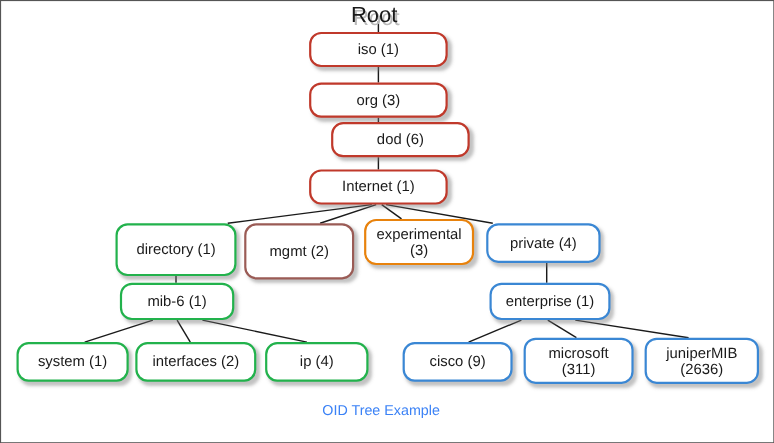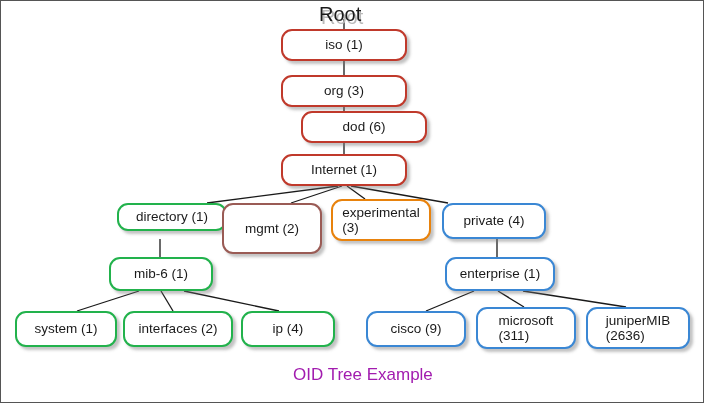--- a/index.html
+++ b/index.html
@@ -29,20 +29,21 @@
   }
   .node {
     position: absolute;
     box-sizing: border-box;
     background: #ffffff;
     border-radius: 11px;
     border: 2px solid #888888;
     display: flex;
     align-items: center;
     justify-content: center;
+    text-align: center;
     font-size: 13.5px;
     color: #1a1a1a;
     line-height: 1.12;
     box-shadow: 3px 3px 3px rgba(120,120,120,0.45);
     z-index: 2;
     white-space: pre-line;
   }
   .root-label {
     position: absolute;
     font-size: 20px;
@@ -52,22 +53,22 @@
   }
   .root-label .shadow {
     position: absolute;
     left: 2px;
     top: 3px;
     color: #b9b9b9;
     z-index: -1;
   }
   .caption {
     position: absolute;
-    font-size: 17px;
-    color: #a21caf;
+    font-size: 13px;
+    color: #3b82f6;
     white-space: nowrap;
     z-index: 2;
   }
 </style>
 </head>
 <body>
 
 <div id="canvas">
 
   <svg id="edges" width="704" height="403" viewBox="0 0 704 403" xmlns="http://www.w3.org/2000/svg">
@@ -92,21 +93,21 @@
   <div class="root-label" style="left: 318px; top: 2px;">
     <span class="shadow">Root</span>
     <span>Root</span>
   </div>
 
   <div id="nodes-layer">
       <div class="node" style="left: 280px; top: 28px; width: 126px; height: 32px; border-color: rgb(192, 57, 43);">iso (1)</div>
       <div class="node" style="left: 280px; top: 74px; width: 126px; height: 32px; border-color: rgb(192, 57, 43);">org (3)</div>
       <div class="node" style="left: 280px; top: 110px; width: 126px; height: 32px; border-color: rgb(192, 57, 43); margin-left: 20px;">dod (6)</div>
       <div class="node" style="left: 280px; top: 153px; width: 126px; height: 32px; border-color: rgb(192, 57, 43);">Internet (1)</div>
-      <div class="node" style="left: 104px; top: 202px; width: 110px; height: 28px; border-color: rgb(34, 178, 76); margin-left: 12px;">directory (1)</div>
+      <div class="node" style="left: 104px; top: 202px; width: 110px; height: 48px; border-color: rgb(34, 178, 76);">directory (1)</div>
       <div class="node" style="left: 221px; top: 202px; width: 100px; height: 51px; border-color: rgb(154, 91, 85);">mgmt (2)</div>
       <div class="node" style="left: 330px; top: 198px; width: 100px; height: 42px; border-color: rgb(232, 130, 12);">experimental
 (3)</div>
       <div class="node" style="left: 441px; top: 202px; width: 104px; height: 36px; border-color: rgb(58, 135, 212);">private (4)</div>
       <div class="node" style="left: 108px; top: 256px; width: 104px; height: 34px; border-color: rgb(34, 178, 76);">mib-6 (1)</div>
       <div class="node" style="left: 444px; top: 256px; width: 110px; height: 34px; border-color: rgb(58, 135, 212);">enterprise (1)</div>
       <div class="node" style="left: 14px; top: 310px; width: 102px; height: 36px; border-color: rgb(34, 178, 76);">system (1)</div>
       <div class="node" style="left: 122px; top: 310px; width: 110px; height: 36px; border-color: rgb(34, 178, 76);">interfaces (2)</div>
       <div class="node" style="left: 240px; top: 310px; width: 94px; height: 36px; border-color: rgb(34, 178, 76);">ip (4)</div>
       <div class="node" style="left: 365px; top: 310px; width: 100px; height: 36px; border-color: rgb(58, 135, 212);">cisco (9)</div>

